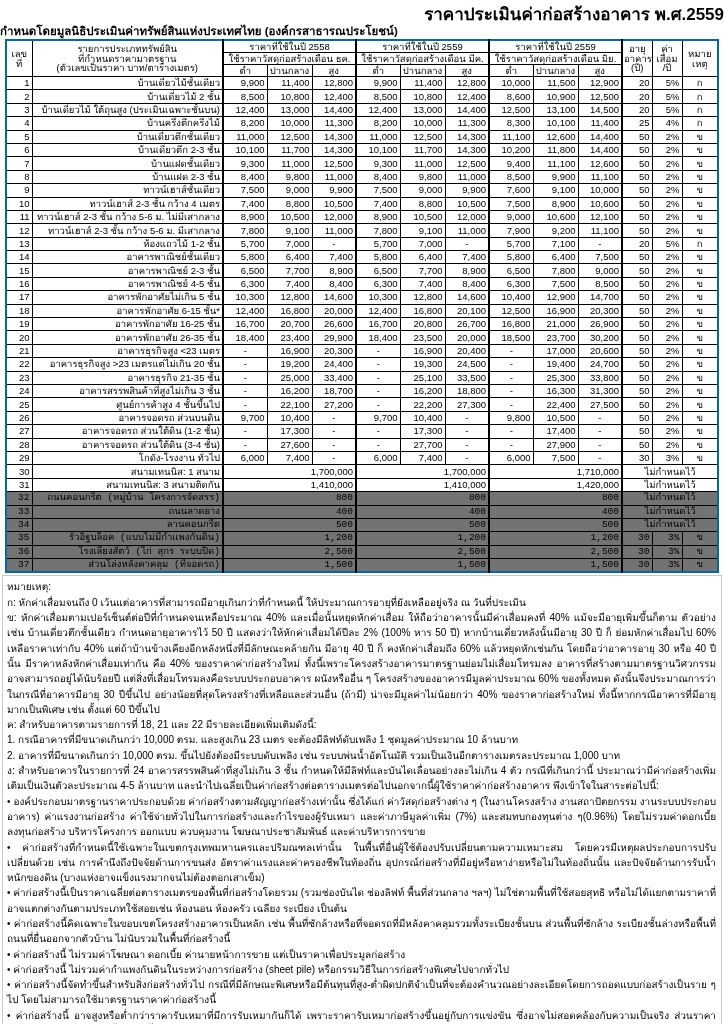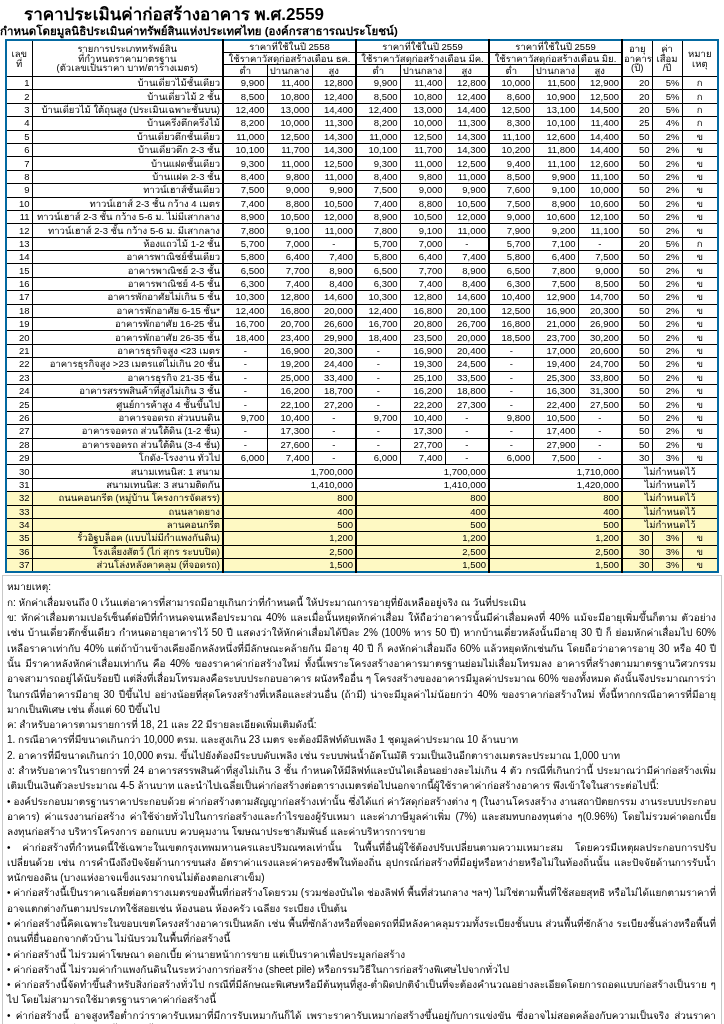--- a/index.html
+++ b/index.html
@@ -1,21 +1,21 @@
 <!DOCTYPE html>
 <html><head>
 <meta charset="utf-8">
 <style>
   html,body{margin:0;padding:0;background:#ffffff;}
   .page{
     position:relative;width:724px;height:1024px;background:#ffffff;
     font-family:"Liberation Sans","DejaVu Sans",sans-serif;color:#000;overflow:hidden;
   }
   .title{
-    text-align:left;font-weight:bold;font-size:17px;line-height:20px;padding-top:5px;margin-left:24px;
+    text-align:right;font-weight:bold;font-size:17px;line-height:20px;padding-top:5px;
   }
   .subtitle{
     font-weight:bold;font-size:11.5px;line-height:13px;margin-top:0px;
   }
   table.price{
     border-collapse:collapse;table-layout:fixed;margin:1px 0 0 5px;width:714px;
     border:2px solid #0369a1;
   }
   table.price th, table.price td{
     border:1px solid #000;font-size:9.5px;line-height:1.05;padding:0 2px;
@@ -26,21 +26,21 @@
   .g-start{border-left:2px solid #000 !important;}
   td.c-no{text-align:right;padding-right:5px;}
   td.c-label{text-align:right;padding-left:2px;}
   td.c-num{text-align:right;padding-right:4px;}
   td.c-dash{text-align:center;}
   td.c-merged{text-align:right;}
   td.c-age{text-align:right;padding-right:4px;}
   td.c-dep{text-align:right;padding-right:3px;}
   td.c-note{text-align:center;}
   td.c-tail{text-align:center;}
-  tr.shaded td{background:#fef9c3;}
+  tr.shaded td{background:#737373;font-family:Liberation Mono, monospace;}
   .notes{
     margin:2px 2px 0 2px;border:1px solid #c8c8c8;
     padding:3px 5px 8px 4px;min-height:468px;box-sizing:border-box;
   }
   .note-line{
     font-size:10px;line-height:15.3px;text-align:justify;
   }
 </style>
 </head>
 <body>

